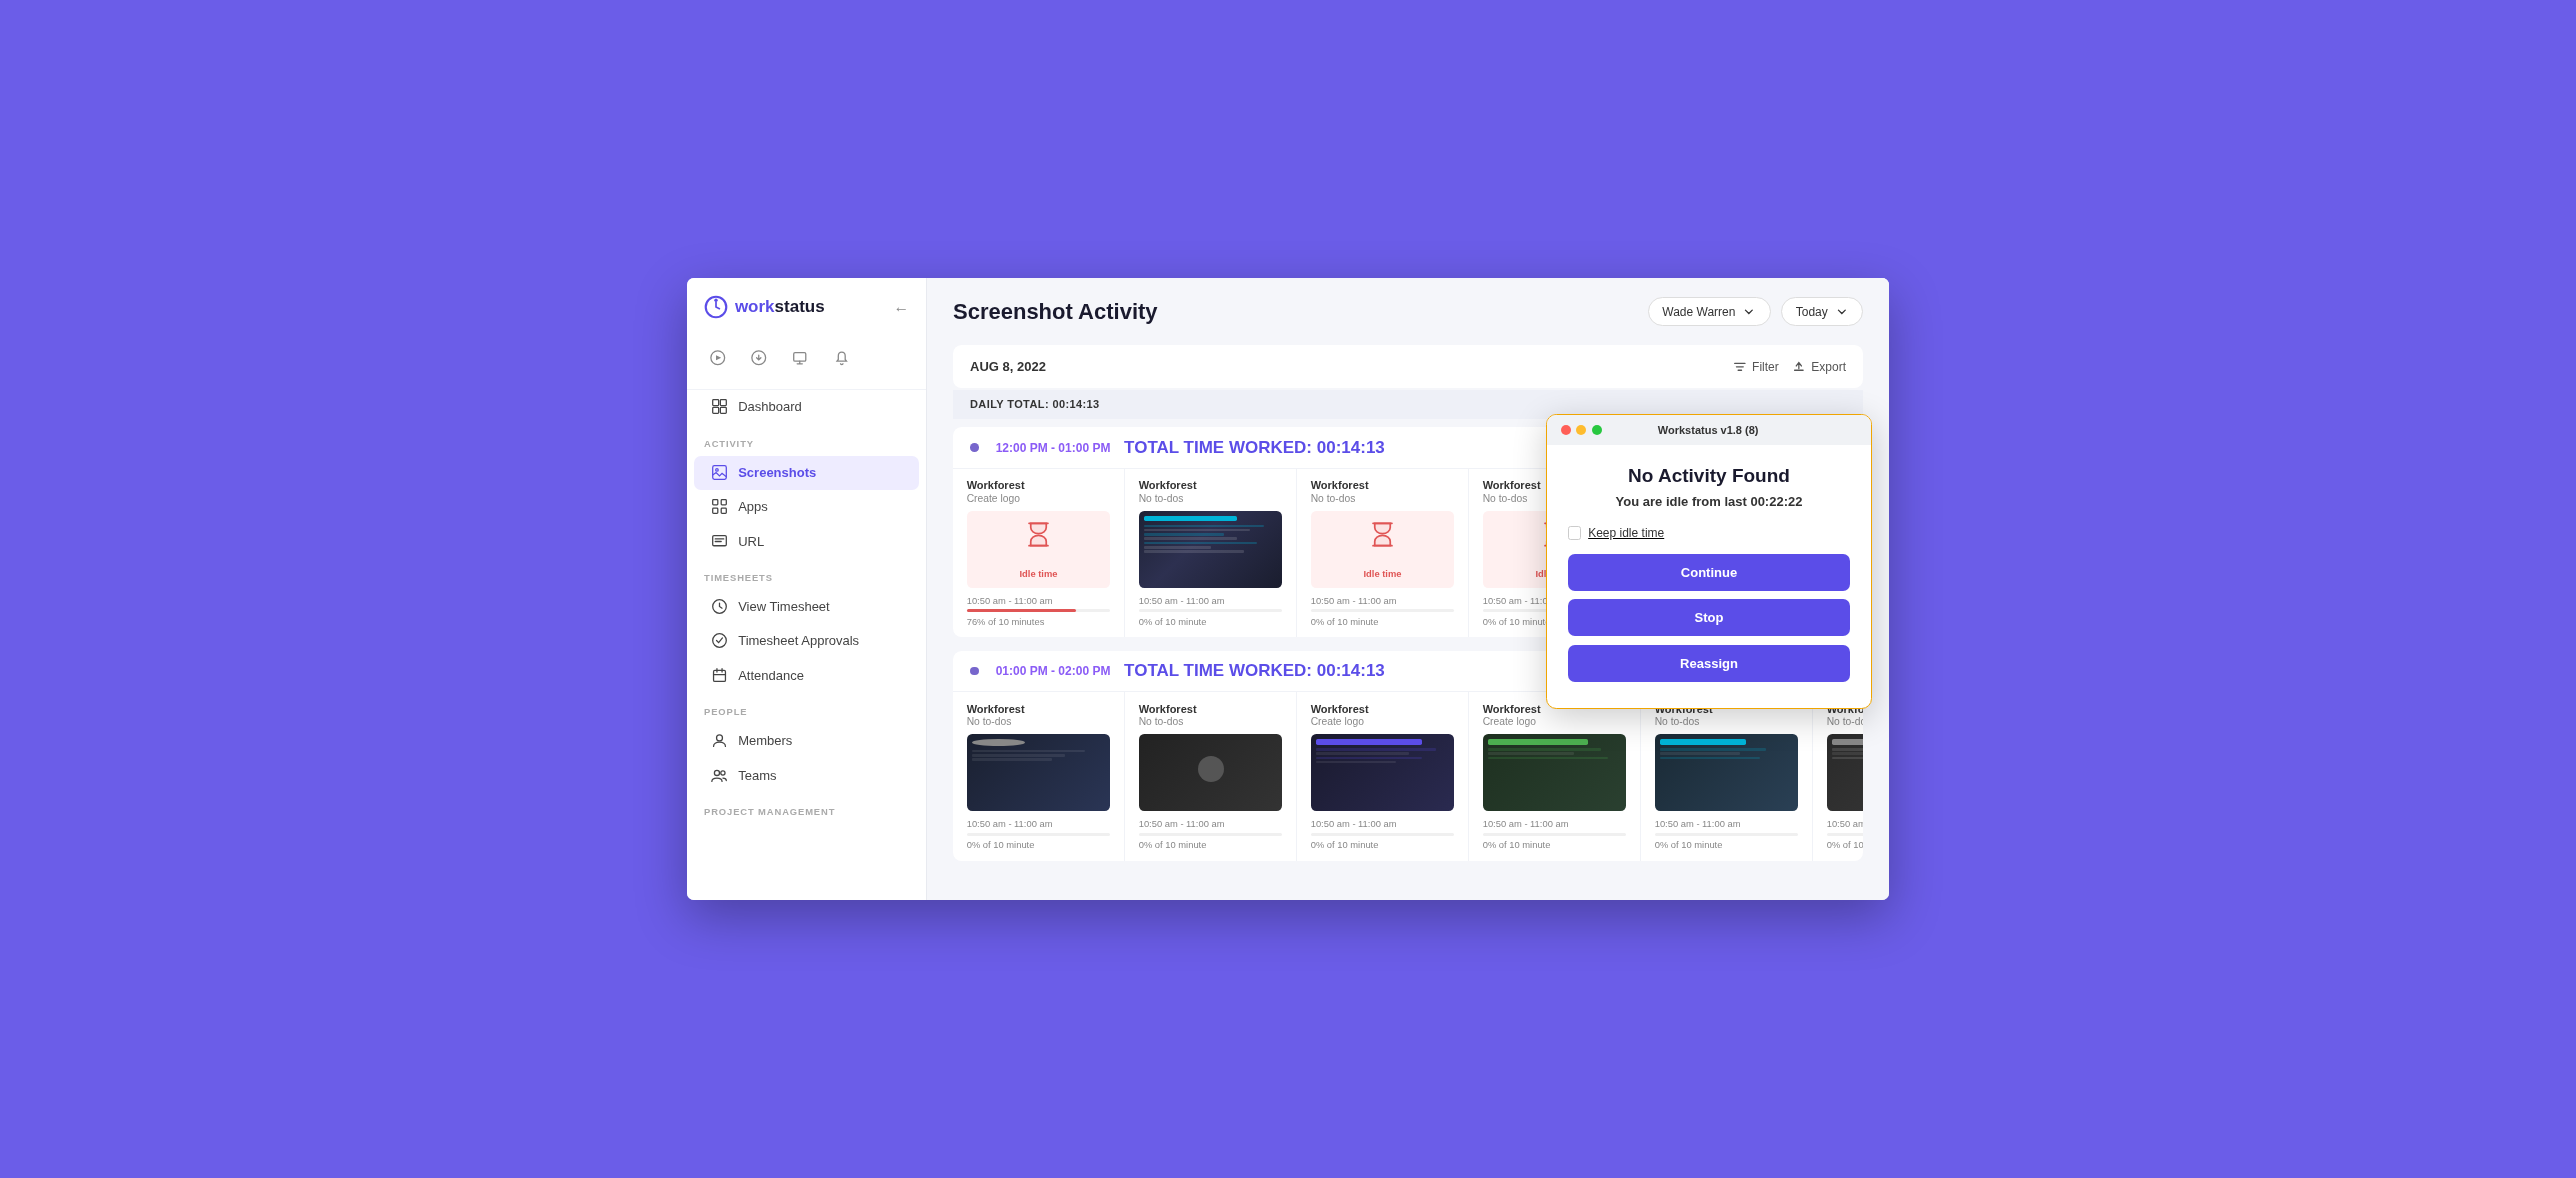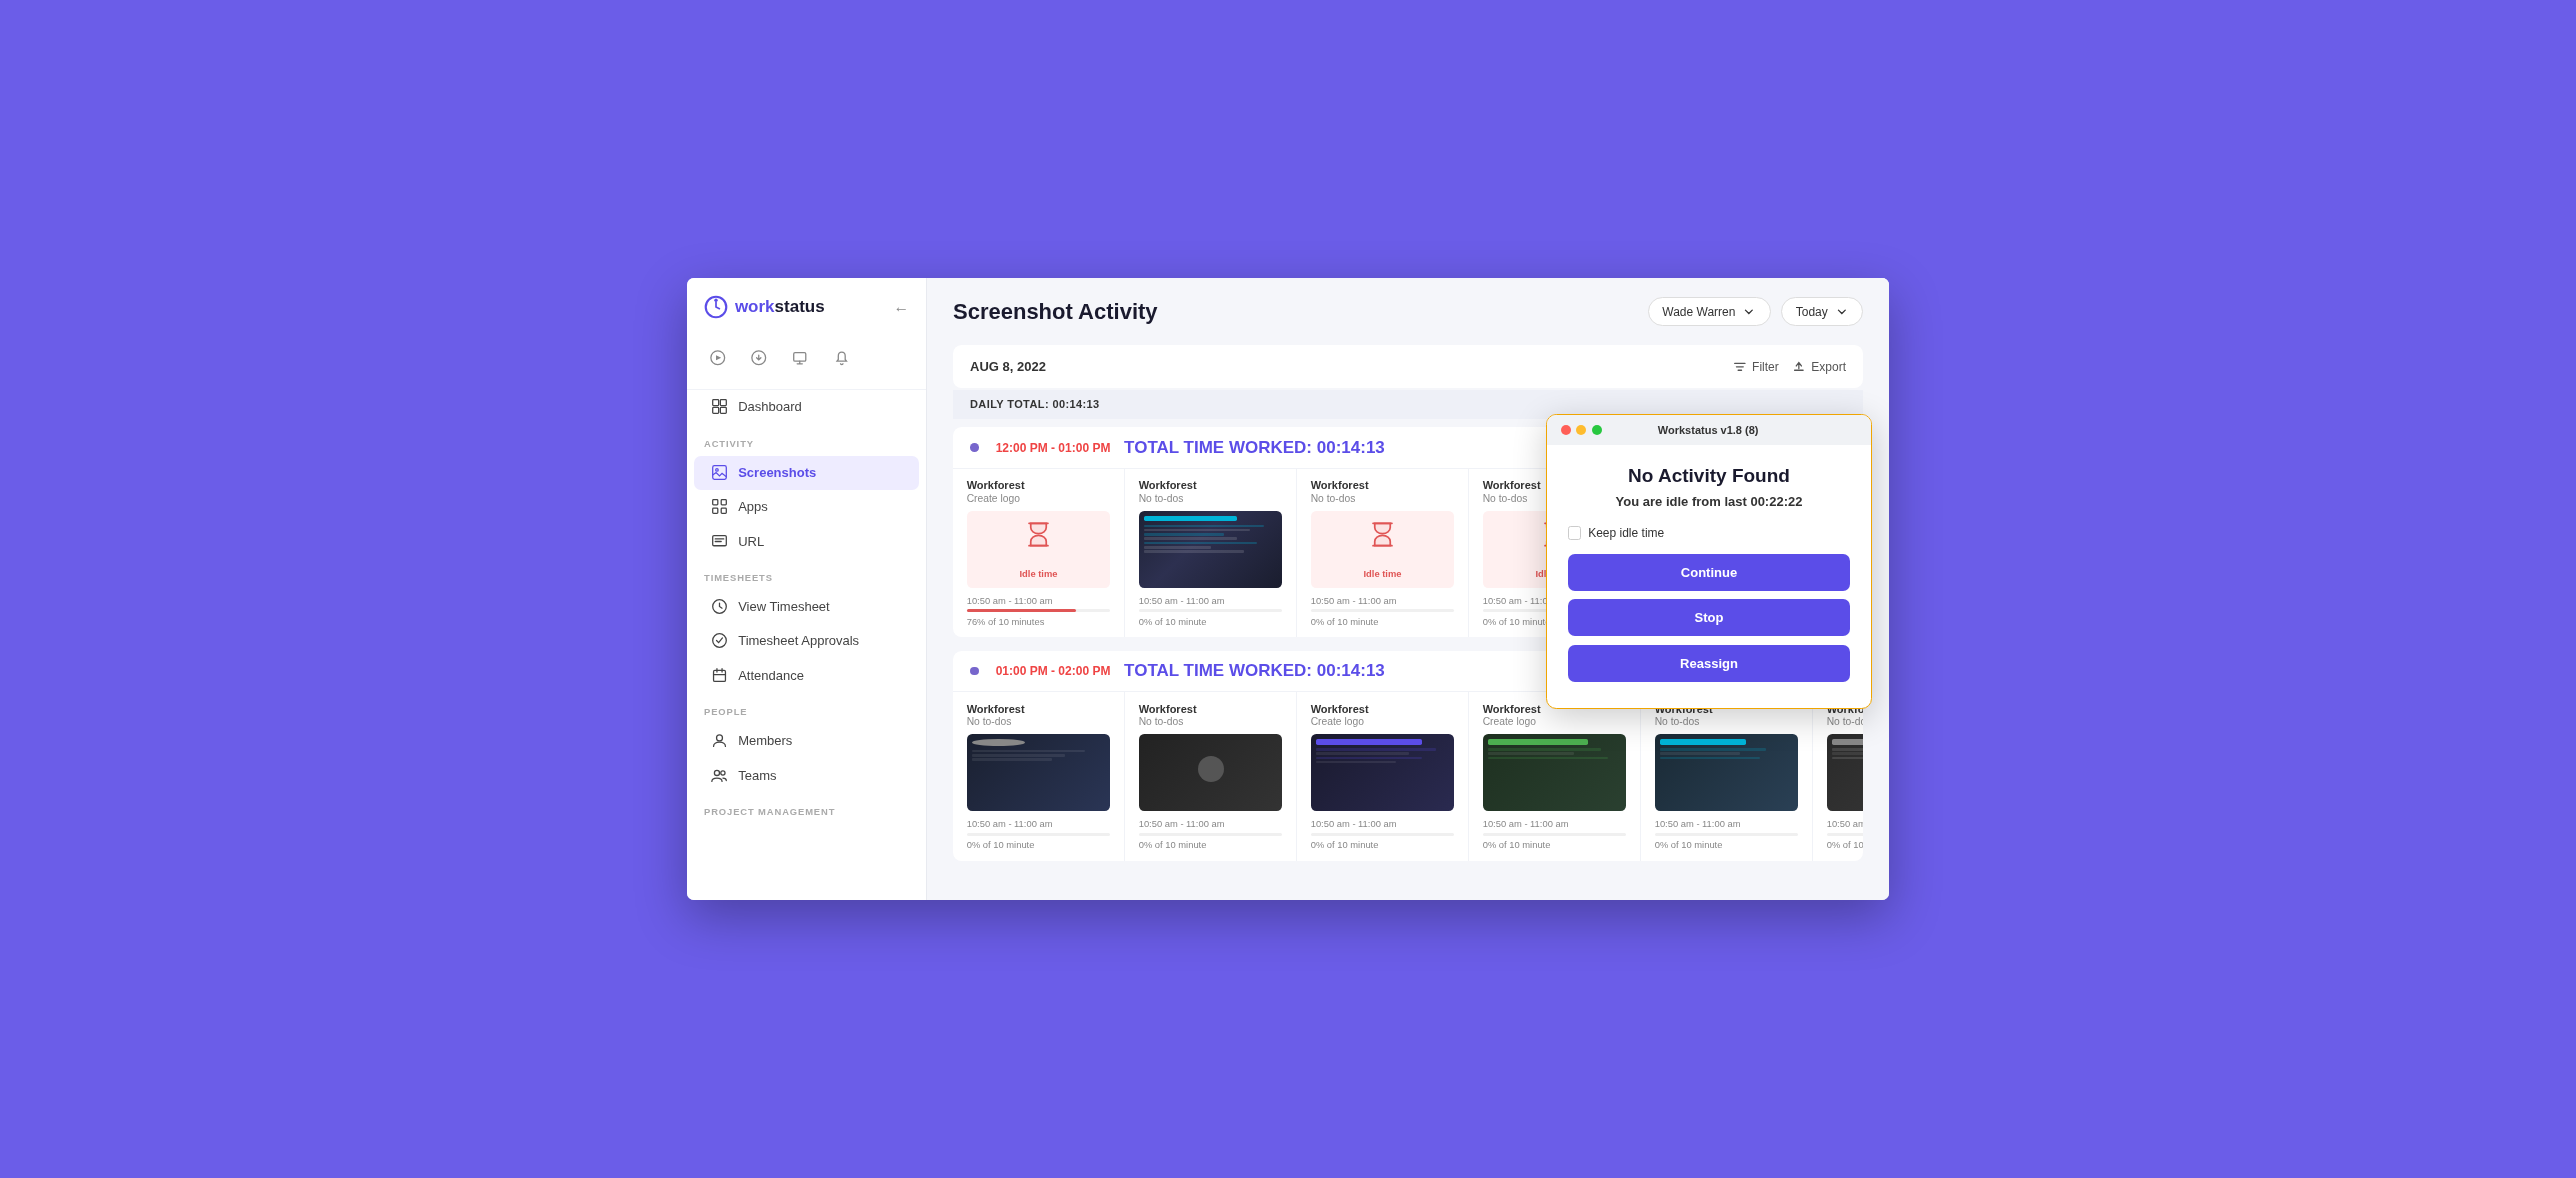--- a/index.html
+++ b/index.html
@@ -190,21 +190,21 @@
     .time-block-header {
       display: flex;
       align-items: center;
       gap: 13.7px;
       padding: 10.3px 17px;
       border-bottom: 0.9px solid #f0f2f7;
     }
     .time-range {
       font-size: 12px;
       font-weight: 700;
-      color: #ef4444;
+      color: #8b5cf6;
     }
     .total-time-worked {
       font-size: 17px;
       color: #555;
     }
     .total-time-worked span {
       color: #5b4de8;
       font-weight: 700;
     }
     .screenshots-grid {
@@ -354,20 +354,21 @@
       color: #333;
       text-align: center;
       margin-bottom: 17px;
     }
     .popup-subtext span { font-weight: 700; }
     .keep-idle-row {
       display: flex;
       align-items: center;
       gap: 6.9px;
       margin-bottom: 13.7px;
+      text-decoration: underline;
     }
     .keep-idle-checkbox {
       width: 13.7px;
       height: 13.7px;
       border: 1.7px solid #ccc;
       border-radius: 2.6px;
       background: #fff;
     }
     .keep-idle-label {
       font-size: 12px;

